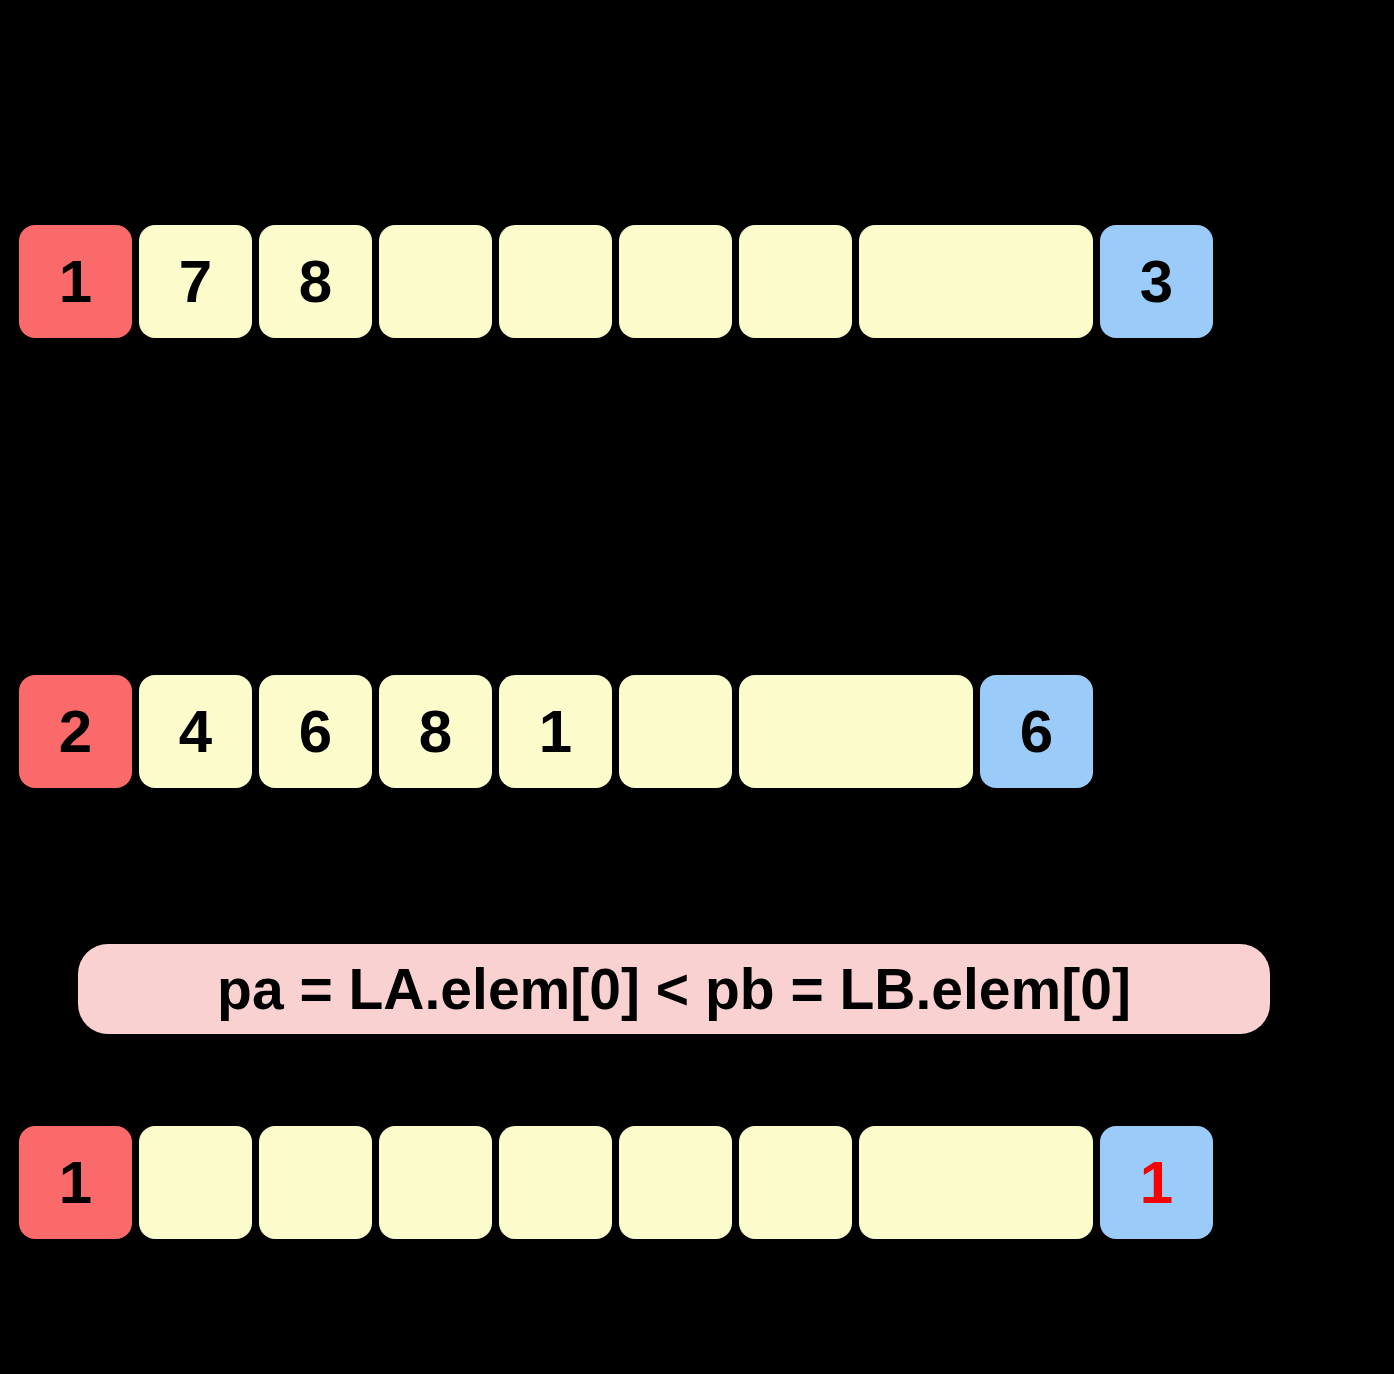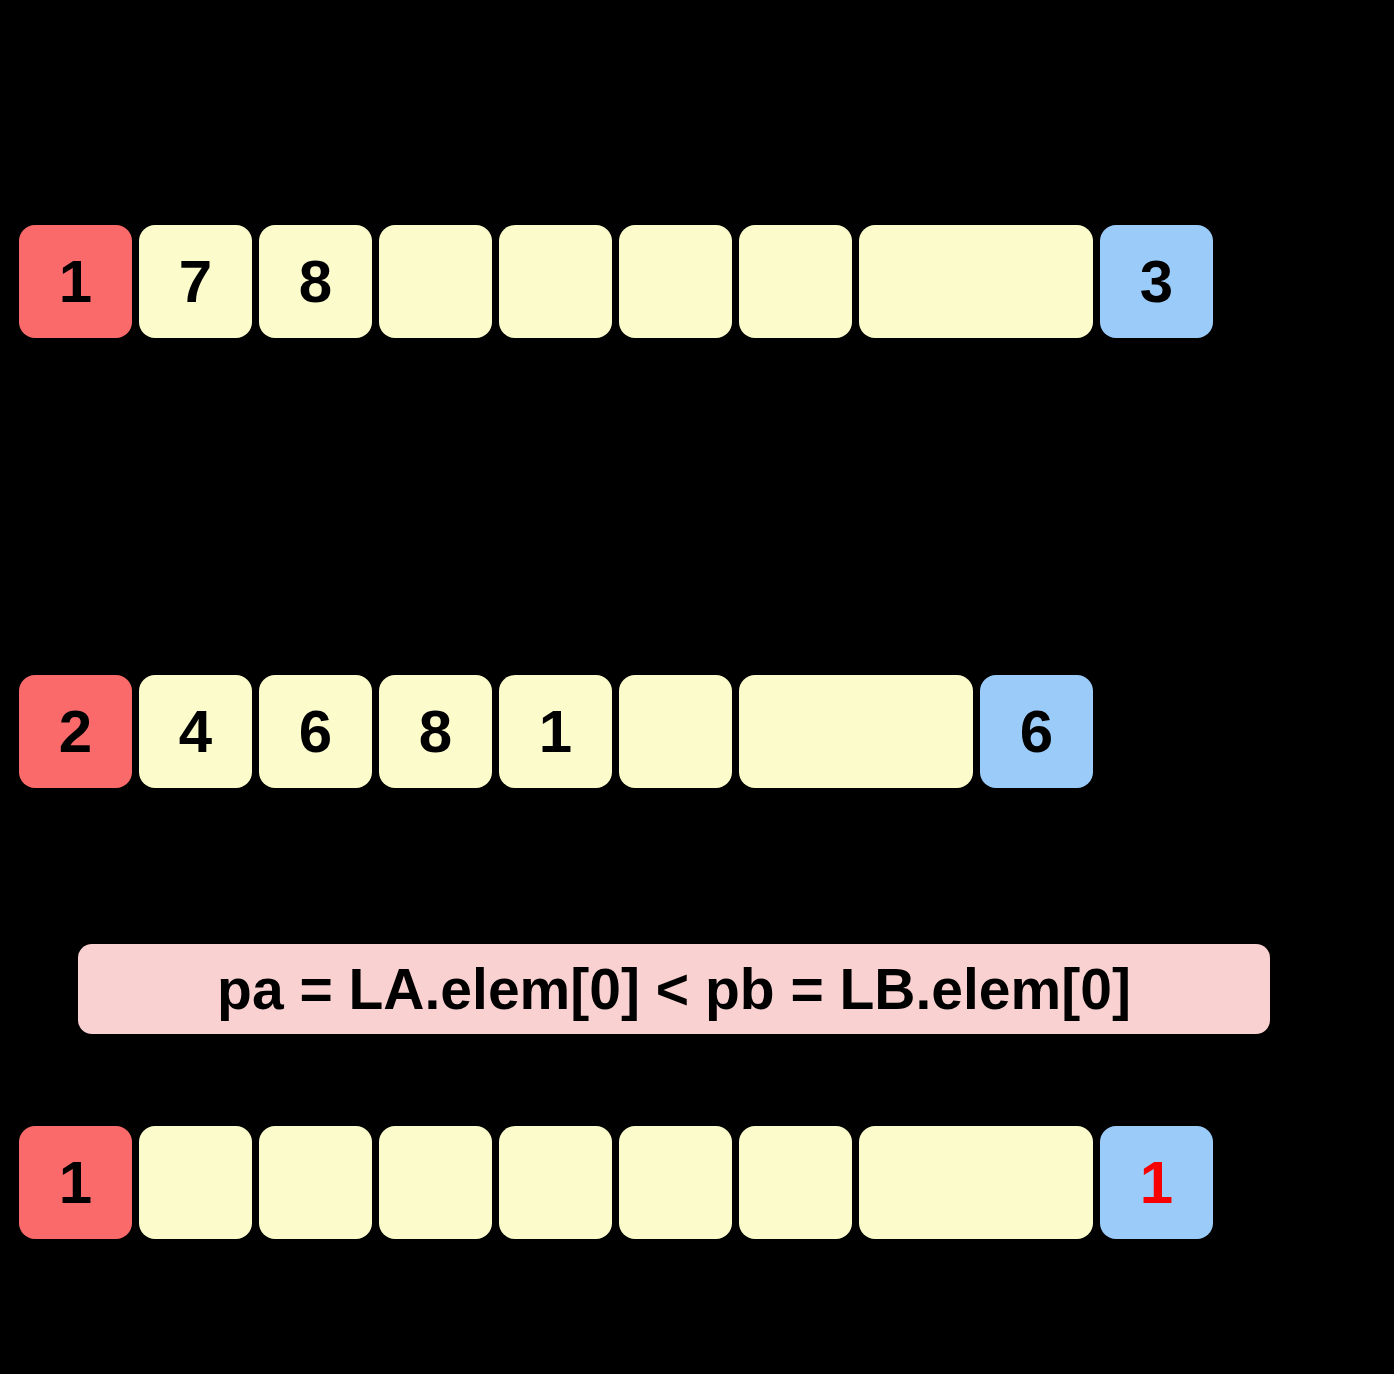--- a/index.html
+++ b/index.html
@@ -26,21 +26,21 @@
     color:var(--digit,#000);
   }
   .cell.head{background:var(--head,#FA6A6A);}
   .cell.tail{background:var(--tail,#9BCBF9);}
   .cell.wide{width:234px;}
   .cell.hl{color:var(--hl,#F80000);}
   .formula{
     position:absolute;left:78px;top:944px;
     width:1192px;height:90px;
     background:var(--pink,#FAD1D1);
-    border-radius:14px;
+    border-radius:30px;
     display:flex;align-items:center;justify-content:center;
   }
   .formula span{
     font-size:57px;line-height:1;color:#000;
   }
 </style>
 </head>
 <body style="--bg: #000000; --head: #FA6A6A; --body: #FBFBCB; --tail: #9BCBF9; --pink: #FAD1D1; --digit: #000000; --hl: #F80000;">
 
 <div class="row" id="row-a">

